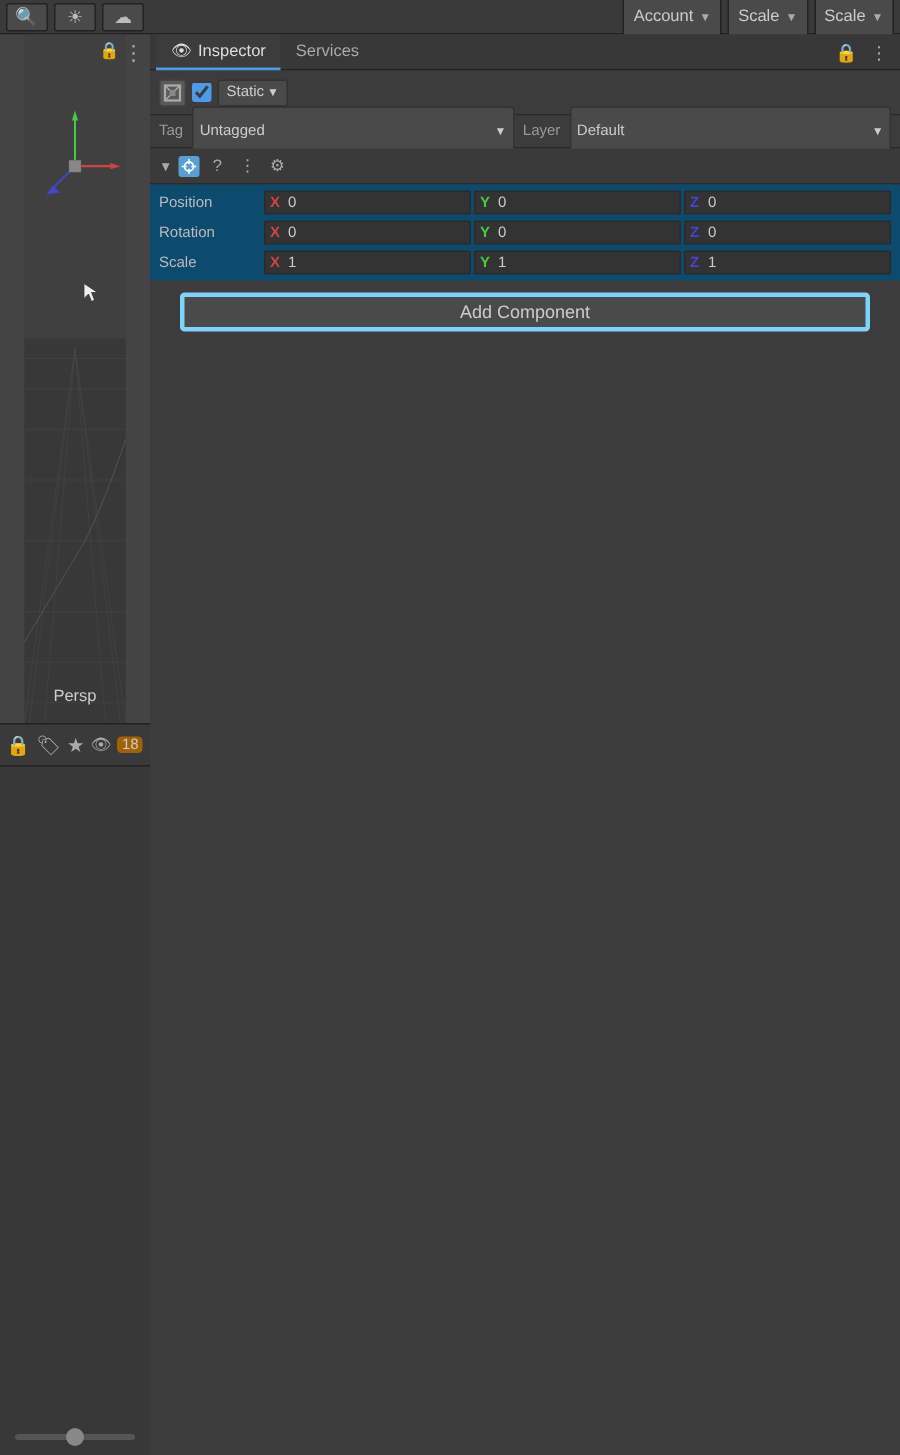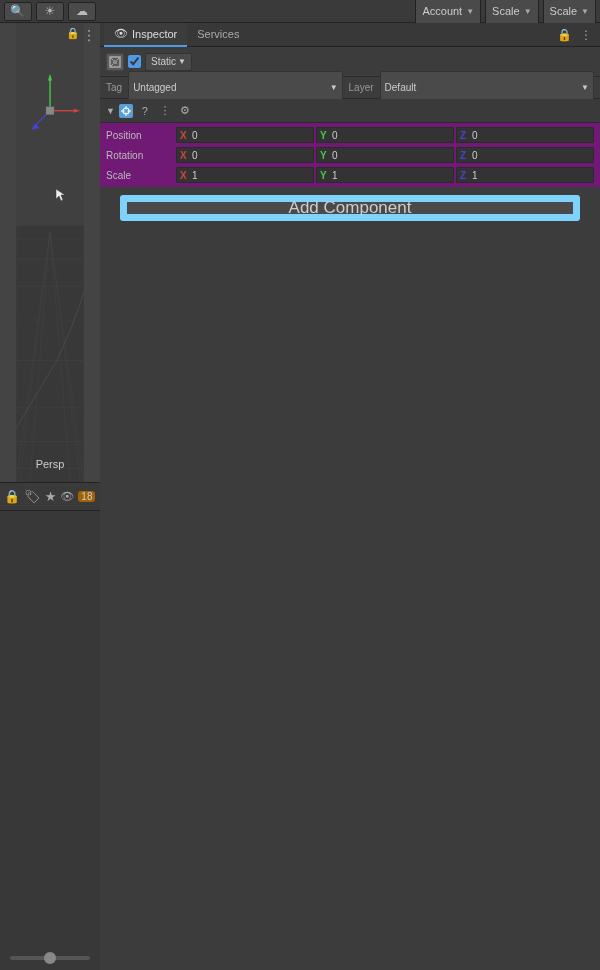--- a/index.html
+++ b/index.html
@@ -259,21 +259,21 @@
     .component-help, .component-more {
       font-size: 11px;
       color: #aaa;
       cursor: pointer;
       width: 16px; height: 16px;
       display: flex; align-items: center; justify-content: center;
     }
 
     
     .transform-fields {
-      background: #701a75;
+      background: #0c4a6e;
       padding: 2px 0;
     }
     .field-row {
       display: flex;
       align-items: center;
       height: 20px;
       padding: 0 6px;
       gap: 2px;
     }
     .field-label {
@@ -314,24 +314,24 @@
     }
 
     
     .add-component-btn {
       display: flex;
       align-items: center;
       justify-content: center;
       height: 26px;
       margin: 8px 20px;
       background: #4a4a4a;
-      border: 7px solid #7dd3fc;
+      border: 3px solid #7dd3fc;
       border-radius: 3px;
       cursor: pointer;
-      font-size: 17px;
+      font-size: 12px;
       color: #ccc;
     }
 
     
     .inspector-empty {
       flex: 1;
       background: #3c3c3c;
     }
 
     

